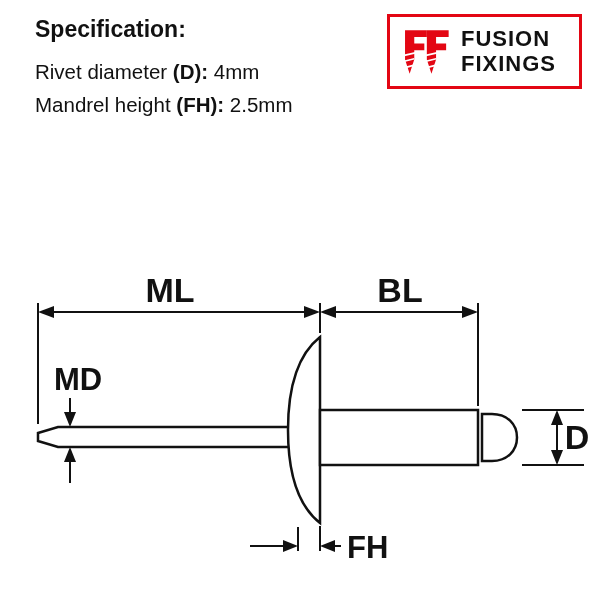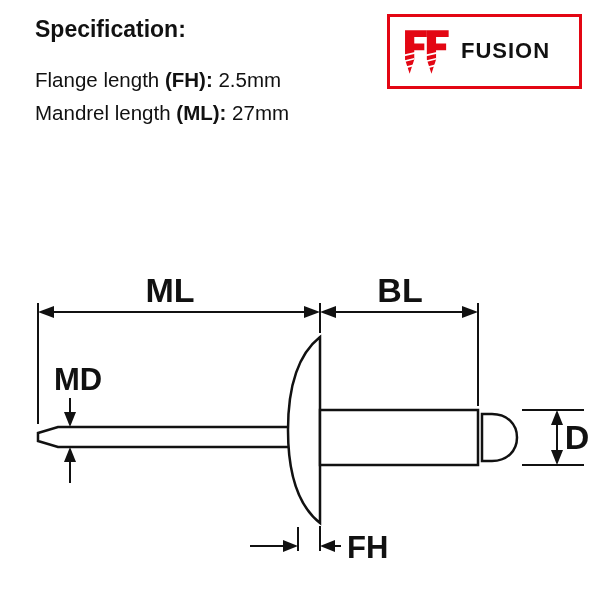--- a/index.html
+++ b/index.html
@@ -1,59 +1,60 @@
 <!DOCTYPE html>
 <html><head>
 <meta charset="utf-8">
 <style>
   html,body{margin:0;padding:0;background:#fff;}
   .page{
     position:relative;width:600px;height:600px;background:#ffffff;
     font-family:"Liberation Sans",sans-serif;color:#111;overflow:hidden;
   }
   .spec{position:absolute;left:35px;top:16px;}
-  .spec-heading{font-size:23px;font-weight:bold;margin:0 0 20px 0;}
+  .spec-heading{font-size:23px;font-weight:bold;margin:0 0 12px 0;}
   .spec-row{font-size:20.5px;line-height:33px;white-space:pre;}
   .spec-row b{font-weight:bold;}
   .logo-box{
     position:absolute;left:387px;top:14px;width:195px;height:75px;
     border:3px solid #e30613;box-sizing:border-box;
     display:flex;align-items:center;padding:0 8px 0 10px;gap:9px;background:#fff;
   }
   .logo-text{font-weight:bold;font-size:22px;letter-spacing:1px;line-height:1.12;color:#111;}
   .drawing{position:absolute;left:0;top:0;}
 </style>
 </head>
 <body>
 
 <div class="page">
 
   <div class="spec">
     <div class="spec-heading">Specification:</div>
-    <div class="spec-row"><span>Flange length </span><b>(FH):</b><span> 2.5mm</span></div>
-    <div class="spec-row"><span>Mandrel length </span><b>(ML):</b><span> 27mm</span></div>
+    <div class="spec-row"><span>Rivet diameter </span><b>(D):</b><span> 4mm</span></div>
+    <div class="spec-row"><span>Mandrel height </span><b>(FH):</b><span> 2.5mm</span></div>
   </div>
 
   <div class="logo-box">
     <svg width="52" height="50" viewBox="0 0 62 58" aria-hidden="true">
       <g fill="#e30613">
         <path d="M6,3 H32 V11 H17 V19 H29 V27 H17 V38 L11.5,55 L6,38 Z"></path>
         <path d="M32,3 H58 V11 H43 V19 H55 V27 H43 V38 L37.5,55 L32,38 Z"></path>
       </g>
       <g stroke="#ffffff" stroke-width="2" fill="none">
         <line x1="5" y1="33" x2="18" y2="30"></line>
         <line x1="5" y1="40" x2="17" y2="37"></line>
         <line x1="8" y1="47" x2="16" y2="45"></line>
         <line x1="31" y1="33" x2="44" y2="30"></line>
         <line x1="31" y1="40" x2="43" y2="37"></line>
         <line x1="34" y1="47" x2="42" y2="45"></line>
       </g>
     </svg>
     <div class="logo-text">
       <div>FUSION</div>
+      <div>FIXINGS</div>
     </div>
   </div>
 
   <svg class="drawing" width="600" height="600" viewBox="0 0 600 600">
 
     <g stroke="#111" stroke-width="2.5" fill="#ffffff" stroke-linejoin="miter">
       <polygon points="38,433 58,427 310,427 310,447 58,447 38,441"></polygon>
       <path d="M320,337 C296,356 288,392 288,430 C288,468 296,504 320,523 Z"></path>
       <rect x="320" y="410" width="158" height="55"></rect>
       <path d="M482,414 L492,414 C507,414 517,424 517,437.5 C517,451 507,461 492,461 L482,461 Z"></path>

